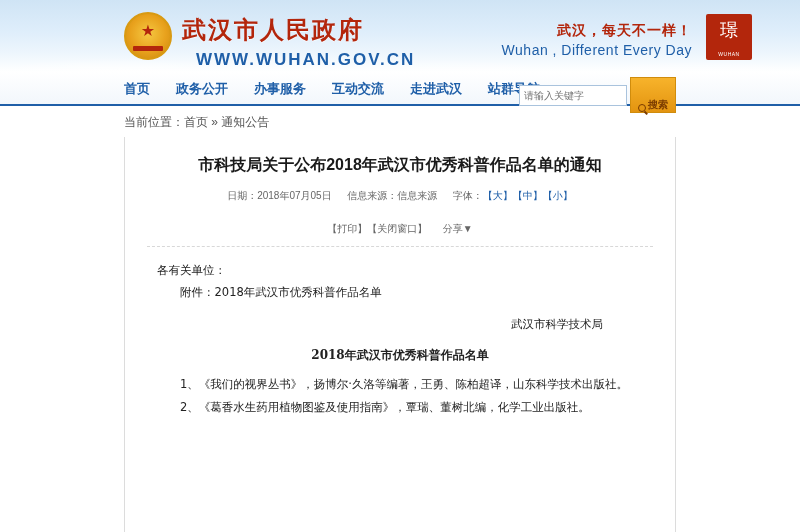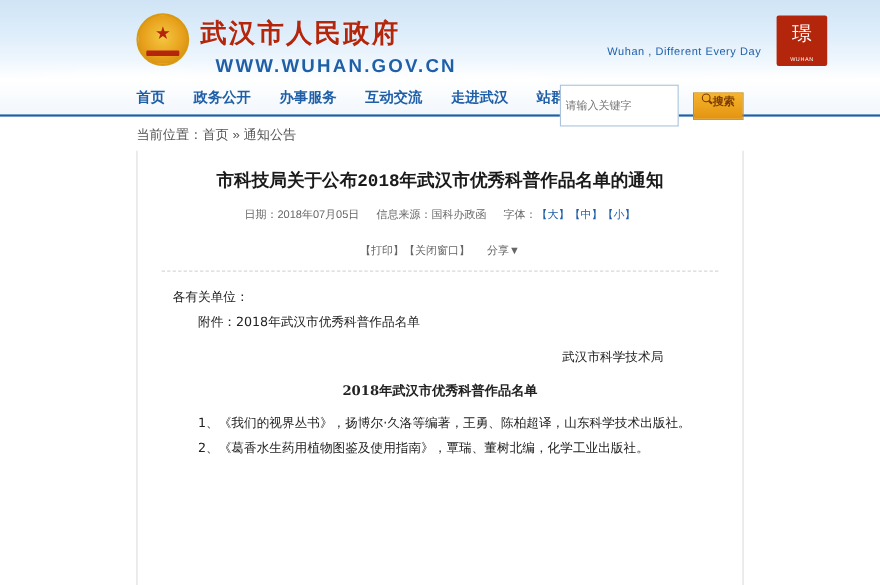--- a/index.html
+++ b/index.html
@@ -79,21 +79,21 @@
     right: 108px; top: 22px;
     font-size: 14px;
     color: #b3260c;
     font-weight: bold;
     letter-spacing: 1px;
     white-space: nowrap;
   }
   .slogan-en {
     position: absolute;
     right: 108px; top: 42px;
-    font-size: 10px;
+    font-size: 14px;
     color: #1f5fa8;
     letter-spacing: .5px;
     white-space: nowrap;
   }
   .wh-logo {
     position: absolute;
     right: 48px; top: 14px;
     width: 46px; height: 46px;
     background: #b3260c;
     color: #fff;
@@ -139,40 +139,40 @@
   }
   .search-box {
     position: absolute;
     right: 124px;
     top: 5px;
     display: flex;
     align-items: center;
   }
   .search-input {
     width: 108px;
-    height: 38px;
+    height: 21px;
     border: 1px solid #a9c3dd;
     background: #fff;
     font-size: 10px;
     color: #888;
     padding: 0 4px;
     outline: none;
     font-family: "Liberation Sans", sans-serif;
   }
   .search-btn {
-    height: 25px;
+    height: 36px;
     min-width: 46px;
-    margin-left: 13px;
+    margin-left: 3px;
     background: linear-gradient(to bottom, #f7b32b, #e39410);
     border: 1px solid #d08c0c;
     color: #7a3b00;
     font-size: 10px;
     font-weight: bold;
     display: flex;
-    align-items: flex-start;
+    align-items: flex-end;
     justify-content: center;
     gap: 2px;
     cursor: pointer;
   }
   .search-btn .mag {
     display: inline-block;
     width: 8px; height: 8px;
     border: 1.5px solid #7a3b00;
     border-radius: 50%;
     position: relative;
@@ -199,21 +199,21 @@
   .card {
     margin: 0 124px;
     border: 1px solid #dcdcdc;
     border-top: none;
     background: #fff;
     min-height: 400px;
     padding: 14px 20px 6px 20px;
   }
   .art-title {
     text-align: center;
-    font-family: Liberation Mono, monospace;
+    font-family: Liberation Sans, sans-serif;
     font-size: 16px;
     font-weight: bold;
     color: #1a1a1a;
     line-height: 1.5;
     padding: 2px 10px 10px 10px;
   }
   .art-meta {
     text-align: center;
     font-size: 10px;
     color: #666;
@@ -259,20 +259,21 @@
 <body>
 
 <div class="header">
   <div class="emblem">
     <div class="ring"></div>
     <div class="star">★</div>
     <div class="bar"></div>
   </div>
   <div class="site-title">武汉市人民政府</div>
   <div class="site-url">WWW.WUHAN.GOV.CN</div>
+  <div class="slogan-cn">武汉，每天不一样！</div>
   <div class="slogan-en">Wuhan , Different Every Day</div>
   <div class="wh-logo">
     <div class="cn">璟</div>
     <div class="en">WUHAN</div>
   </div>
 </div>
 
 <div class="navbar">
   <div class="nav-inner">
     <div class="nav-item">首页</div>
@@ -295,21 +296,21 @@
   <span>当前位置：</span><a>首页</a><span> » </span><a>通知公告</a>
 </div>
 
 <div class="card">
 
   <div class="art-title">市科技局关于公布2018年武汉市优秀科普作品名单的通知</div>
 
   <div class="art-meta">
     <span>日期：</span><span>2018年07月05日</span>
     <span class="sep"></span>
-    <span>信息来源：</span><span>国科办政函</span>
+    <span>信息来源：</span><span>信息来源</span>
     <span class="sep"></span>
     <span>字体：</span><span class="fontsize-link">【大】</span><span class="fontsize-link">【中】</span><span class="fontsize-link">【小】</span>
 
     <div class="meta-row2">
       <span class="meta-link">【打印】</span><span class="meta-link">【关闭窗口】</span>
       <span class="sep"></span>
       <span class="meta-link">分享▼</span>
     </div>
   </div>
 

